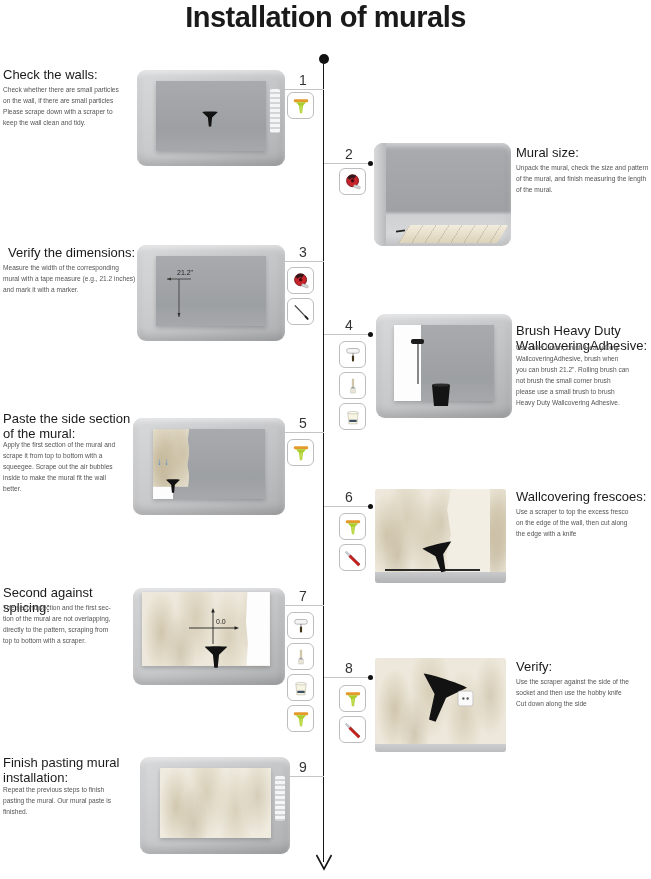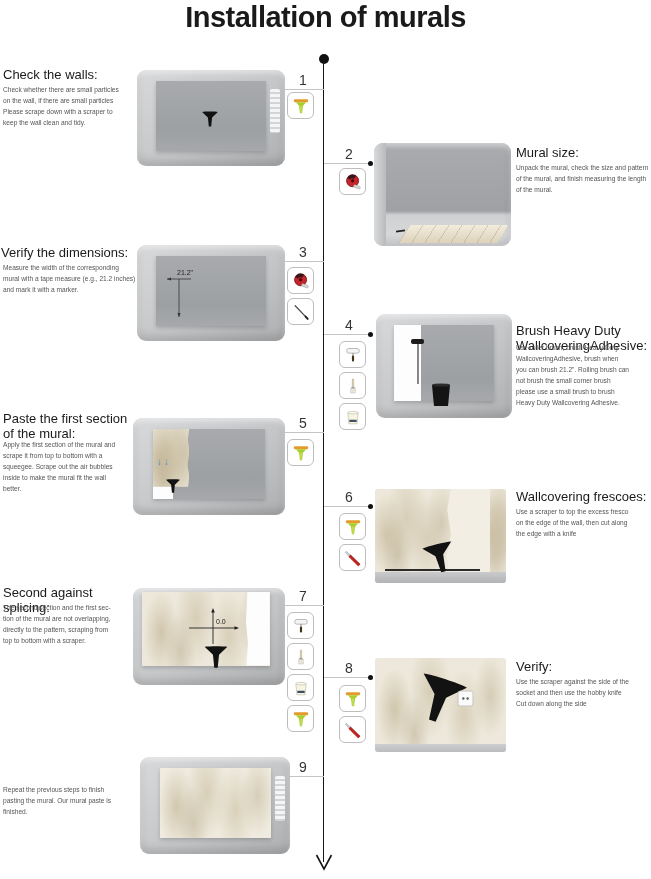--- a/index.html
+++ b/index.html
@@ -217,35 +217,35 @@
   <div class="body" style="left:3px;top:84px;width:134px">Check whether there are small particles
 on the wall, if there are small particles
 Please scrape down with a scraper to
 keep the wall clean and tidy.</div>
 
   <div class="heading" style="left:516px;top:145px;width:133px">Mural size:</div>
   <div class="body" style="left:516px;top:162px;width:134px">Unpack the mural, check the size and pattern
 of the mural, and finish measuring the length
 of the mural.</div>
 
-  <div class="heading" style="left:1px;top:245px;width:133px">Verify the dimensions:</div>
+  <div class="heading" style="left:8px;top:245px;width:133px">Verify the dimensions:</div>
   <div class="body" style="left:3px;top:262px;width:134px">Measure the width of the corresponding
 mural with a tape measure (e.g., 21.2 inches)
 and mark it with a marker.</div>
 
   <div class="heading" style="left:516px;top:323px;width:133px">Brush Heavy Duty
 WallcoveringAdhesive:</div>
   <div class="body" style="left:516px;top:342px;width:134px">Use roller brush, brush Heavy Duty
 WallcoveringAdhesive, brush when
 you can brush 21.2". Rolling brush can
 not brush the small corner brush
 please use a small brush to brush
 Heavy Duty Wallcovering Adhesive.</div>
 
-  <div class="heading" style="left:3px;top:411px;width:133px">Paste the first section
+  <div class="heading" style="left:3px;top:411px;width:133px">Paste the side section
 of the mural:</div>
   <div class="body" style="left:3px;top:439px;width:134px">Apply the first section of the mural and
 scrape it from top to bottom with a
 squeegee. Scrape out the air bubbles
 inside to make the mural fit the wall
 better.</div>
 
   <div class="heading" style="left:516px;top:489px;width:133px">Wallcovering frescoes:</div>
   <div class="body" style="left:516px;top:506px;width:134px">Use a scraper to top the excess fresco
 on the edge of the wall, then cut along
@@ -255,20 +255,22 @@
   <div class="body" style="left:3px;top:602px;width:134px">The second section and the first sec-
 tion of the mural are not overlapping,
 directly to the pattern, scraping from
 top to bottom with a scraper.</div>
 
   <div class="heading" style="left:516px;top:659px;width:133px">Verify:</div>
   <div class="body" style="left:516px;top:676px;width:134px">Use the scraper against the side of the
 socket and then use the hobby knife
 Cut down along the side</div>
 
+  <div class="heading" style="left:3px;top:755px;width:133px">Finish pasting mural
+installation:</div>
   <div class="body" style="left:3px;top:784px;width:134px">Repeat the previous steps to finish
 pasting the mural. Our mural paste is
 finished.</div>
 
   <div class="room" style="left:137px;top:70px;width:148px;height:96px">
     <div class="backwall"></div>
     <svg class="bsq" style="left:64px;top:40px" width="18" height="18" viewBox="0 0 24 24">
         <use href="#i-bsq"></use>
       </svg>
     <div class="radiator"></div>

